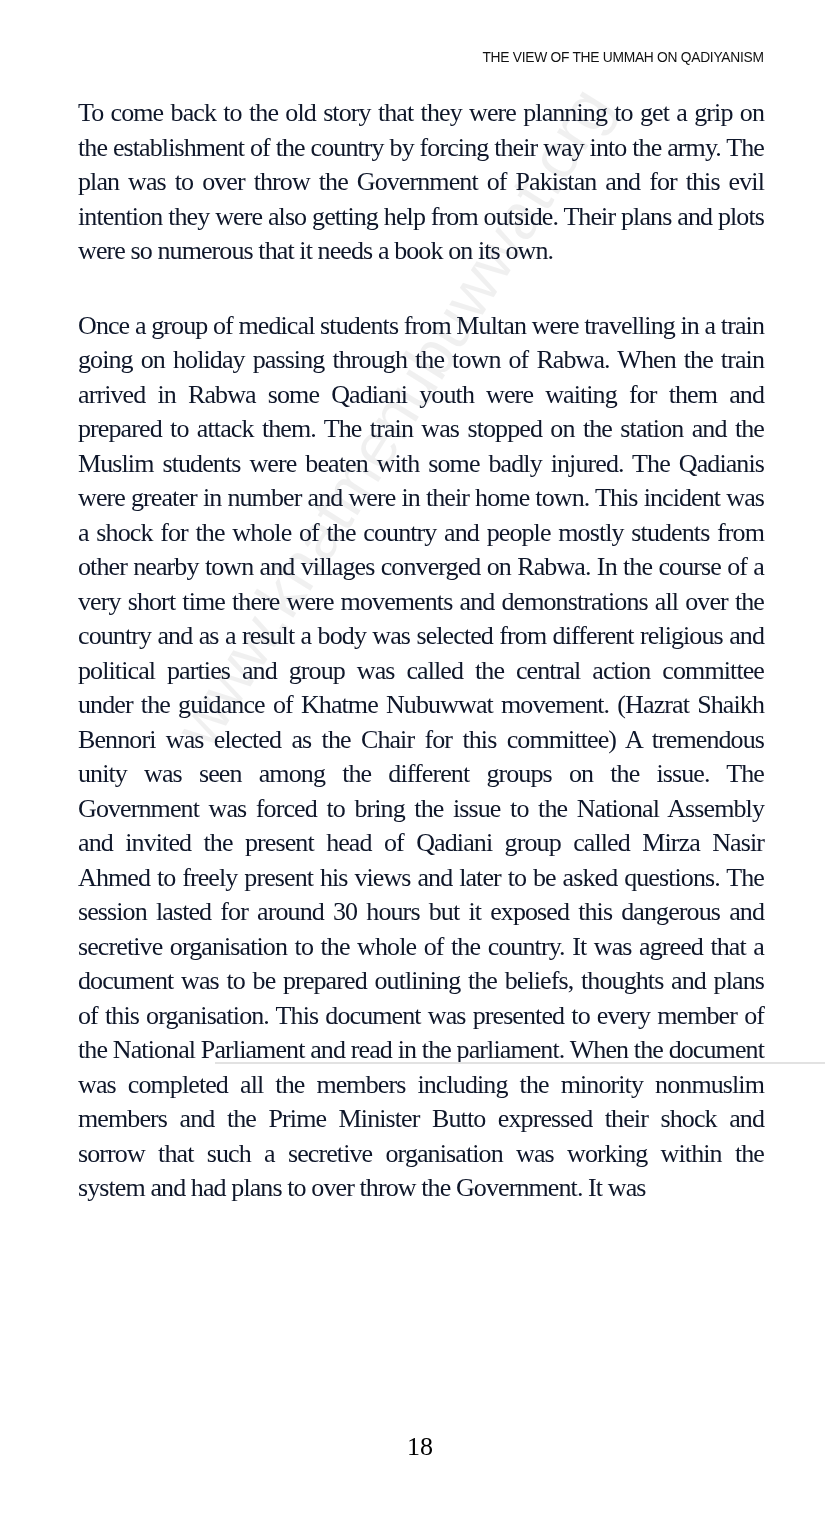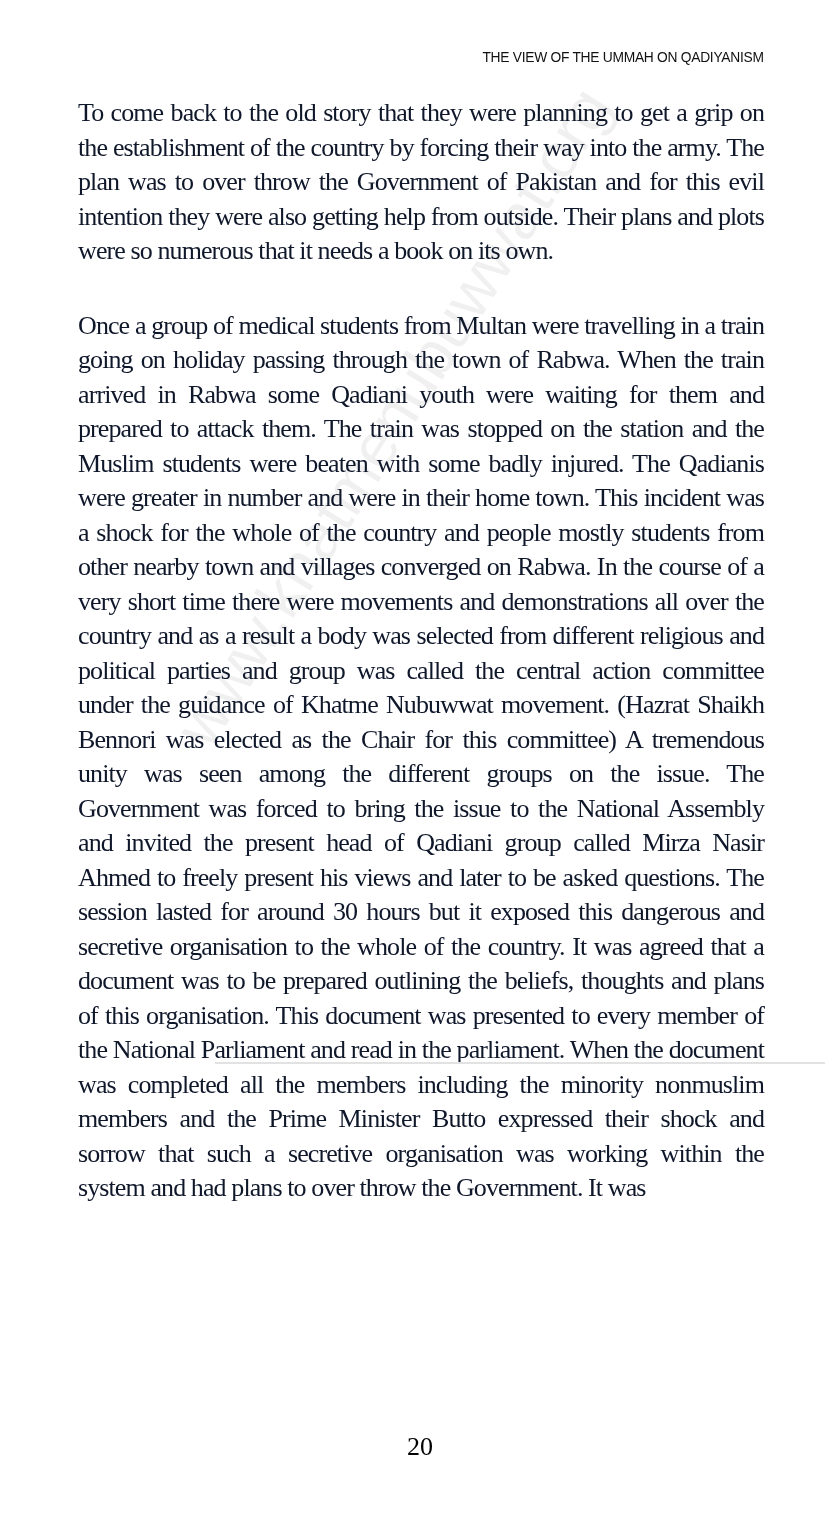--- a/index.html
+++ b/index.html
@@ -40,13 +40,13 @@
 
 <div class="watermark">www.khatmenubuwwat.org</div>
 
 <div class="content">
   <p class="para1">To come back to the old story that they were planning to get a grip on the establishment of the country by forcing their way into the army. The plan was to over throw the Government of Pakistan and for this evil intention they were also getting help from outside. Their plans and plots were so numerous that it needs a book on its own.</p>
   <p class="para2">Once a group of medical students from Multan were travelling in a train going on holiday passing through the town of Rabwa. When the train arrived in Rabwa some Qadiani youth were waiting for them and prepared to attack them. The train was stopped on the station and the Muslim students were beaten with some badly injured. The Qadianis were greater in number and were in their home town.  This incident was a shock for the whole of the country and people mostly students from other nearby town and villages converged on Rabwa.  In the course of a very short time there were movements and demonstrations all over the country and as a result a body was selected from different religious and political parties and group was called the central action committee under the guidance of Khatme Nubuwwat movement. (Hazrat Shaikh Bennori was elected as the Chair for this committee) A tremendous unity was seen among the different groups on the issue. The Government was forced to bring the issue to the National Assembly and invited the present head of Qadiani group called Mirza Nasir Ahmed to freely present his views and later to be asked questions. The session lasted for around 30 hours but it exposed this dangerous and secretive organisation to the whole of the country.  It was agreed that a document was to be prepared outlining the beliefs, thoughts and plans of this organisation.  This document was presented to every member of the National Parliament and read in the parliament. When the document was completed all the members including the minority nonmuslim members and the Prime Minister Butto expressed their shock and sorrow that such a secretive organisation was working within the system and had plans to over throw the Government. It was</p>
 </div>
 
 <div class="rule"></div>
 
-<div class="page-number">20</div>
+<div class="page-number">18</div>
 
 </body></html>

